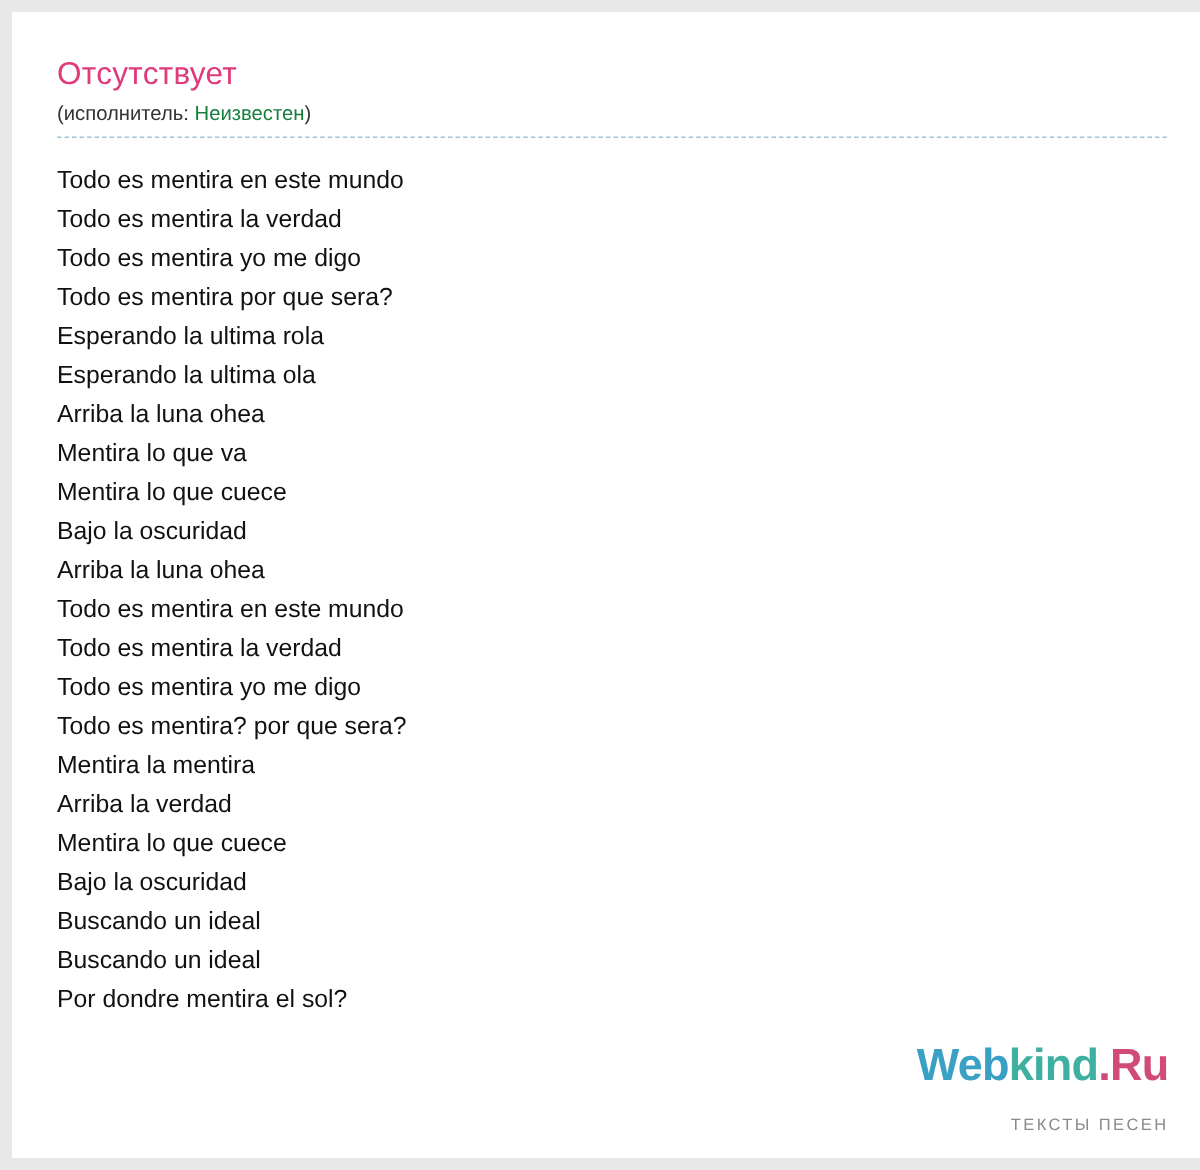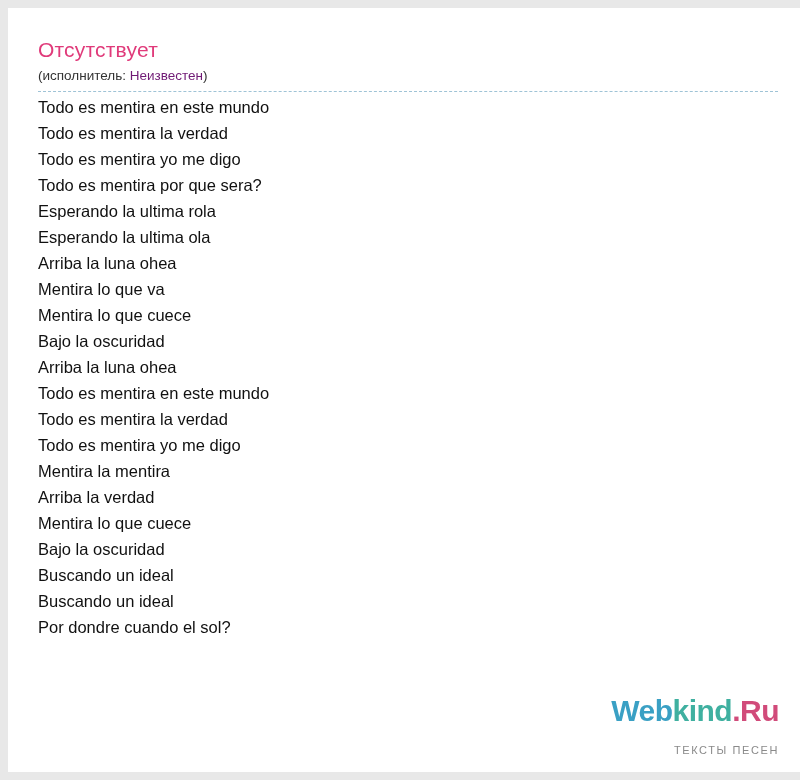--- a/index.html
+++ b/index.html
@@ -43,25 +43,25 @@
     width: 740px;
     box-sizing: border-box;
   }
   .artist-line .paren {
     color: #333;
   }
   .artist-label {
     color: #333;
   }
   .artist-link {
-    color: #701a75;
+    color: #15803d;
     text-decoration: none;
   }
   .lyrics {
-    margin-top: 2px;
+    margin-top: 15px;
     font-size: 16.5px;
     line-height: 26px;
     color: #111111;
     white-space: normal;
   }
   .lyric-line {
     height: 26px;
     white-space: pre;
   }
   .watermark {
@@ -109,27 +109,28 @@
       <div class="lyric-line">Esperando la ultima rola</div>
       <div class="lyric-line">Esperando la ultima ola</div>
       <div class="lyric-line">Arriba la luna ohea</div>
       <div class="lyric-line">Mentira lo que va</div>
       <div class="lyric-line">Mentira lo que cuece</div>
       <div class="lyric-line">Bajo la oscuridad</div>
       <div class="lyric-line">Arriba la luna ohea</div>
       <div class="lyric-line">Todo es mentira en este mundo</div>
       <div class="lyric-line">Todo es mentira la verdad</div>
       <div class="lyric-line">Todo es mentira yo me digo</div>
+      <div class="lyric-line">Todo es mentira? por que sera?</div>
       <div class="lyric-line">Mentira la mentira</div>
       <div class="lyric-line">Arriba la verdad</div>
       <div class="lyric-line">Mentira lo que cuece</div>
       <div class="lyric-line">Bajo la oscuridad</div>
       <div class="lyric-line">Buscando un ideal</div>
       <div class="lyric-line">Buscando un ideal</div>
-      <div class="lyric-line">Por dondre cuando el sol?</div>
+      <div class="lyric-line">Por dondre mentira el sol?</div>
     </div>
 
   </div>
 
   <div class="watermark">
     <div class="wm-main"><span class="wm-web">Web</span><span class="wm-kind">kind</span><span class="wm-dot">.</span><span class="wm-ru">Ru</span></div>
     <div class="wm-sub">ТЕКСТЫ ПЕСЕН</div>
   </div>
 </div>
 

